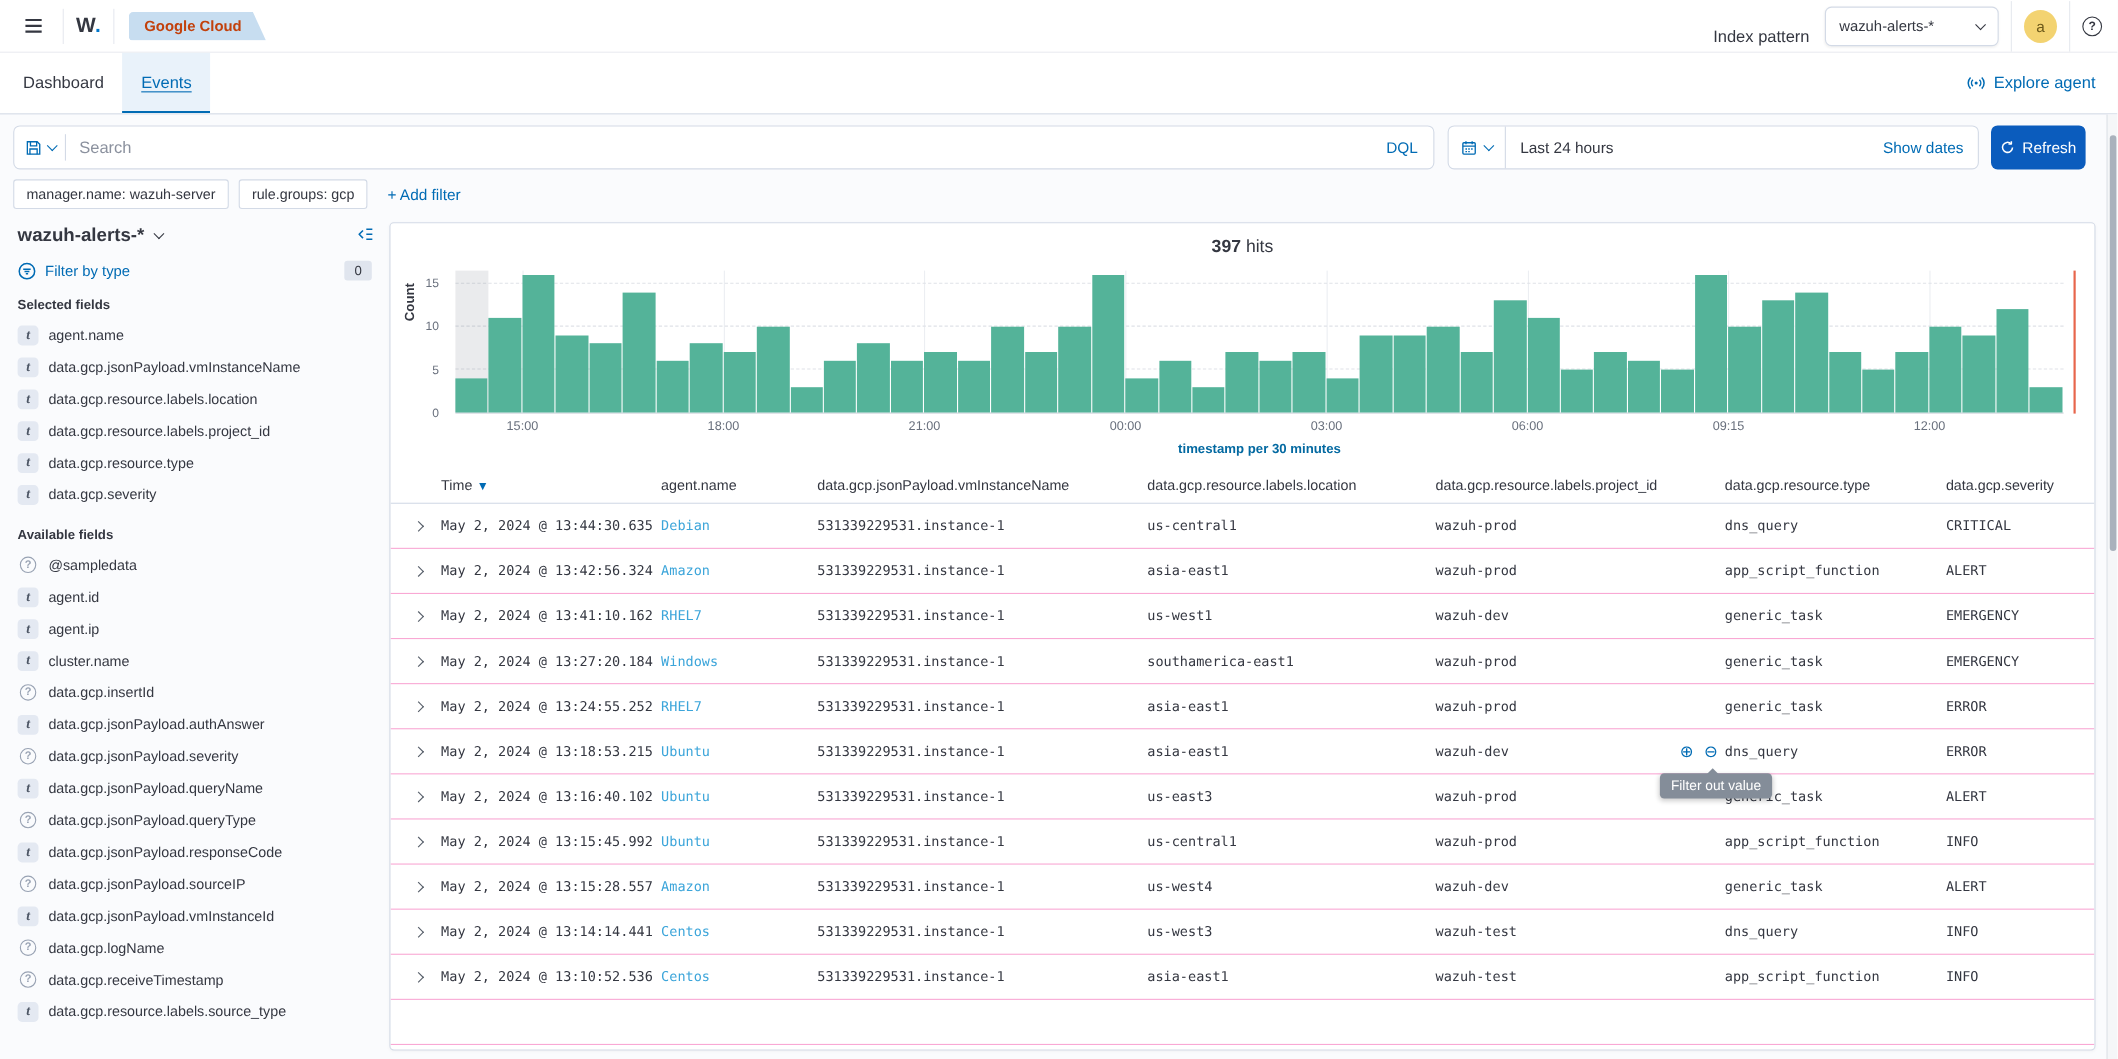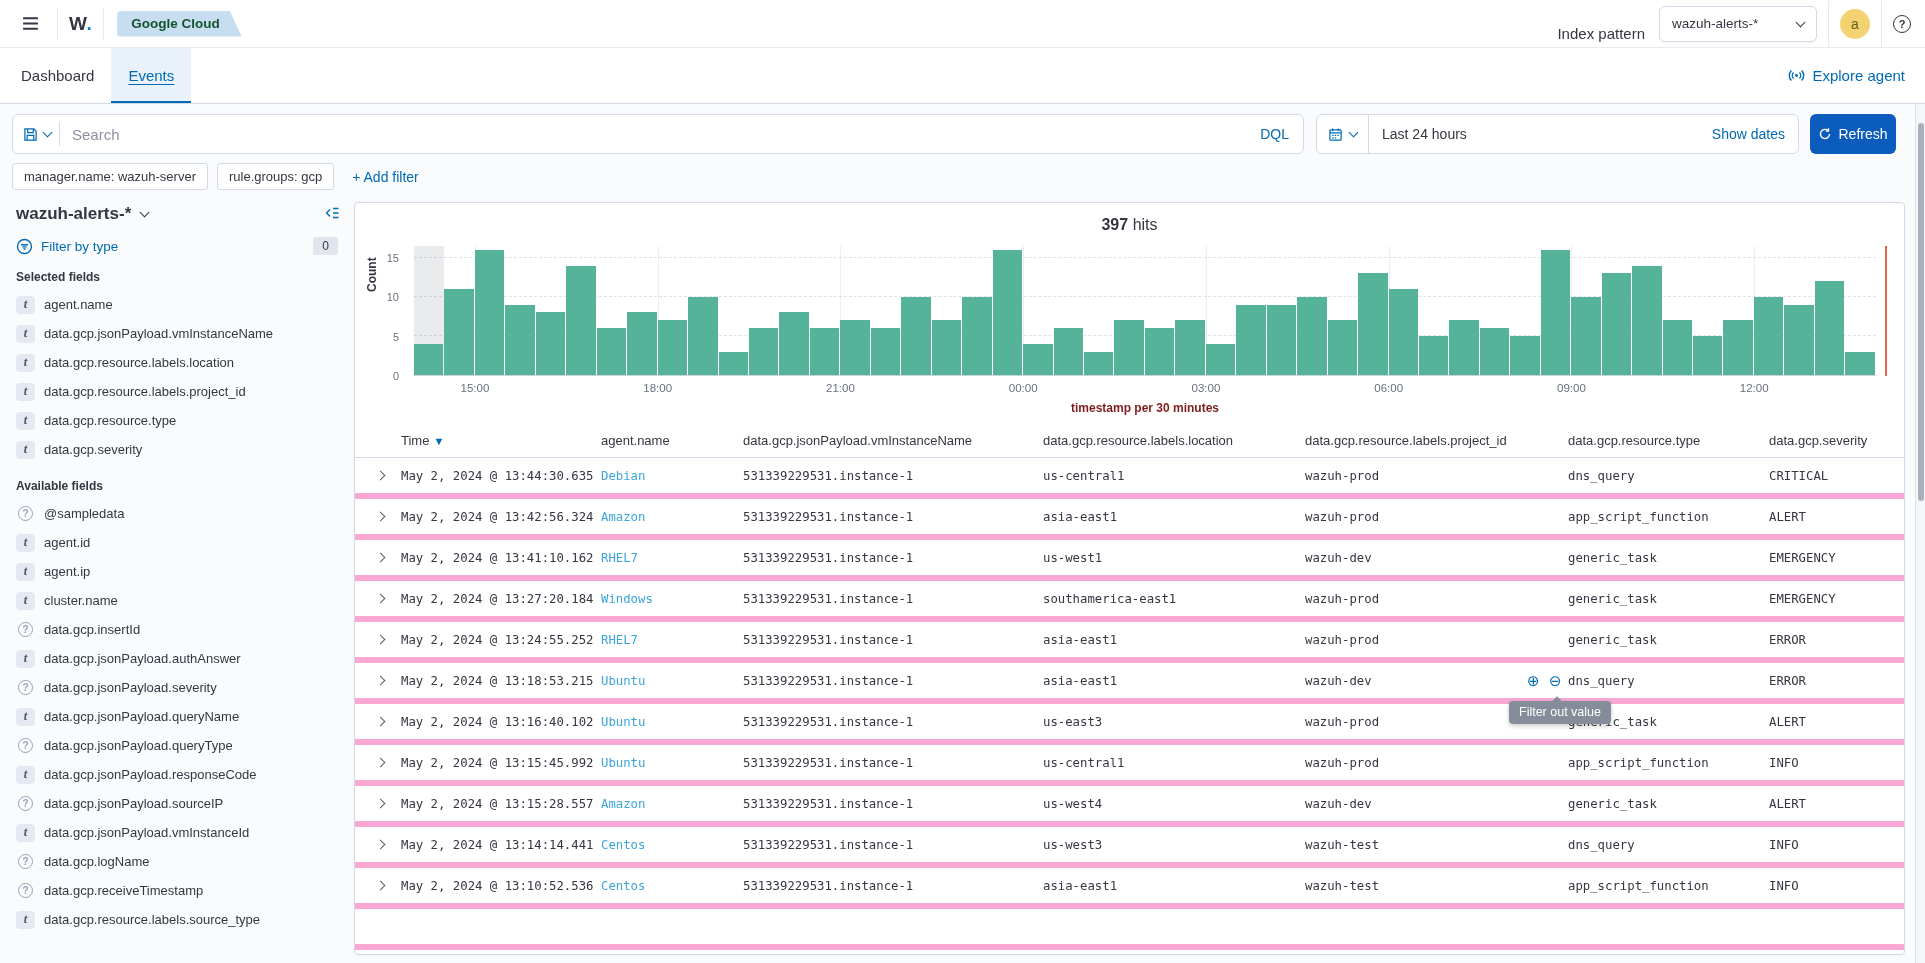--- a/index.html
+++ b/index.html
@@ -6,21 +6,21 @@
   body { margin:0; width:1925px; height:963px; overflow:hidden; background:#fafbfd;
          font-family:"Liberation Sans", sans-serif; color:#343741; font-size:14px; position:relative; }
 
   
   .topbar { height:48px; background:#fff; border-bottom:1px solid #e6e9ef; display:flex; align-items:center; padding:0 14px; }
   .icon-btn { display:flex; align-items:center; justify-content:center; width:32px; height:32px; cursor:pointer; }
   .vsep { width:1px; height:32px; background:#e6e9ef; margin:0 11px; }
   .vsep.short { height:46px; }
   .logo { font-weight:800; font-size:19px; letter-spacing:.5px; }
   .logo .dot { color:#0077cc; }
-  .crumb { background:#c7ddf0; padding:5px 22px 6px 14px; font-size:13.5px; font-weight:600; color:#14532d;
+  .crumb { background:#c7ddf0; padding:5px 22px 6px 14px; font-size:13.5px; font-weight:600; color:#c2410c;
            border-radius:4px 0 0 4px; clip-path:polygon(0 0, calc(100% - 12px) 0, 100% 100%, 0 100%); margin-left:2px; }
   .topbar-right { margin-left:auto; display:flex; align-items:center; }
   .ip-label { font-size:15px; margin-right:14px;margin-top:20px; }
   .select-box { height:36px; background:#fff; border:1px solid #d3dae6; border-radius:6px; box-shadow:0 1px 2px rgba(0,0,0,.05);
                 display:flex; align-items:center; justify-content:space-between; padding:0 12px; font-size:13.5px; cursor:pointer; }
   .ip-select { width:158px; }
   .avatar { width:30px; height:30px; border-radius:50%; background:#f3d371; color:#6d5a1a; display:flex; align-items:center;
             justify-content:center; font-size:14px; }
   .help { width:18px; height:18px; border:1.5px solid #343741; border-radius:50%; display:flex; align-items:center;
           justify-content:center; font-size:11px; font-weight:700; cursor:pointer; }
@@ -94,28 +94,28 @@
   .yaxis { position:absolute; left:0; top:0; width:40px; height:130px; }
   .ytick { position:absolute; right:8px; font-size:11px; color:#69707d; transform:translateY(50%); }
   .plot { margin-left:47px; height:130px; position:relative; border-bottom:1px solid #ccd1d9; display:flex; align-items:flex-end; }
   .bar { flex:1; background:#54b399; margin-right:1px; position:relative; z-index:2; min-width:0; }
   .hgrid { position:absolute; left:0; right:0; border-top:1px dashed #dfe2e8; z-index:1; }
   .vgrid { position:absolute; top:0; bottom:0; width:1px; background:#eceef2; z-index:0; }
   .partial-band { position:absolute; top:0; bottom:0; left:0; background:#69707d; opacity:.14; z-index:1; }
   .nowline { position:absolute; right:-11px; top:0; height:130px; width:2px; background:#e7664c; z-index:3; }
   .xlabels { position:relative; height:22px; margin-left:47px; }
   .xlab { position:absolute; top:6px; transform:translateX(-50%); font-size:11.5px; color:#69707d; white-space:nowrap; }
-  .axis-title { text-align:center; padding-left:47px; margin-top:3px; font-size:12px; font-weight:700; color:#7f1d1d; }
+  .axis-title { text-align:center; padding-left:47px; margin-top:3px; font-size:12px; font-weight:700; color:#0369a1; }
 
   
   .dtable { margin-top:14px; }
   .thead, .trow { display:grid; grid-template-columns:46px 200px 142px 300px 262px 263px 201px 1fr; align-items:center; }
   .thead { border-bottom:1px solid #d3dae6; padding:4px 0 9px; font-size:13px; font-weight:400; }
   .thead .sort { color:#006bb4; font-size:11px; margin-left:4px; }
-  .trow { height:41px; border-bottom:6px solid #f9a8d4; font-family:"DejaVu Sans Mono", monospace; font-size:12.3px; }
+  .trow { height:41px; border-bottom:1px solid #f9a8d4; font-family:"DejaVu Sans Mono", monospace; font-size:12.3px; }
   .rowchev { margin-left:17px; color:#555d68; cursor:pointer; width:16px; height:16px; display:flex; align-items:center; justify-content:center; }
   .cell-agent { color:#3ca5da; cursor:pointer; }
   .cell-type { position:relative; }
   .hover-icon { position:absolute; top:50%; transform:translateY(-50%); color:#006bb4; font-size:15px;
                 font-family:"DejaVu Sans", sans-serif; cursor:pointer; z-index:4; }
   .hover-icon.plus { left:-41px; } .hover-icon.minus { left:-19px; }
   .tooltip { position:absolute; left:-59px; top:27px; background:#848d99; color:#fff; font-family:"Liberation Sans", sans-serif;
              font-size:12.5px; padding:4px 10px 5px; border-radius:4px; white-space:nowrap; z-index:6; box-shadow:0 2px 5px rgba(0,0,0,.2); }
   .tooltip .caret { position:absolute; top:-3px; left:44px; width:8px; height:8px; background:#848d99; transform:rotate(45deg); }
 
@@ -390,21 +390,21 @@
           <div class="bar" style="height: 72.7273%;"></div>
           <div class="bar" style="height: 18.1818%;"></div>
         </div>
       <div class="xlabels">
           <span class="xlab" style="left: 4.16667%;">15:00</span>
           <span class="xlab" style="left: 16.6667%;">18:00</span>
           <span class="xlab" style="left: 29.1667%;">21:00</span>
           <span class="xlab" style="left: 41.6667%;">00:00</span>
           <span class="xlab" style="left: 54.1667%;">03:00</span>
           <span class="xlab" style="left: 66.6667%;">06:00</span>
-          <span class="xlab" style="left: 79.1667%;">09:00</span>
+          <span class="xlab" style="left: 79.1667%;">09:15</span>
           <span class="xlab" style="left: 91.6667%;">12:00</span>
         </div>
       <div class="axis-title">timestamp per 30 minutes</div>
     </div>
 
     <div class="dtable">
       <div class="thead">
           <span></span>
           <span>Time<span class="sort">▼</span></span>
           <span>agent.name</span>

